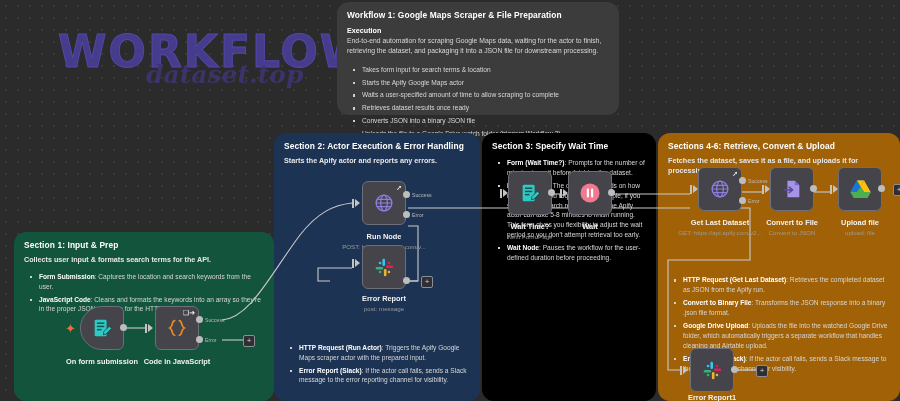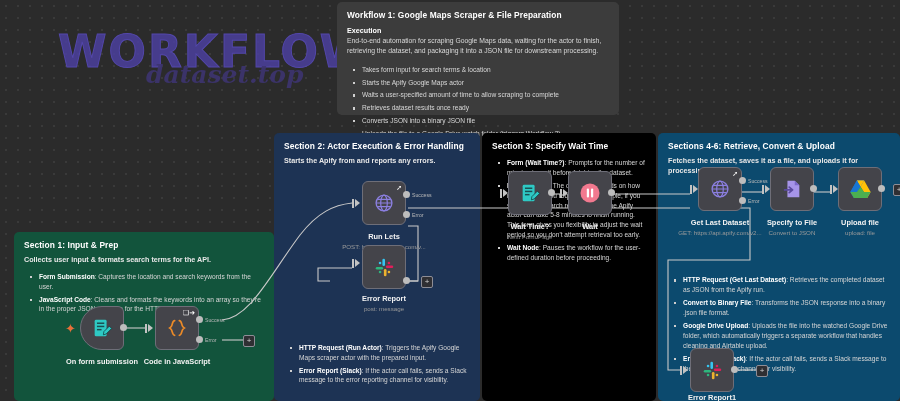--- a/index.html
+++ b/index.html
@@ -23,38 +23,38 @@
     -webkit-text-stroke:1px #5a4cc0;
   }
   .wm-sub{
     position:absolute;left:88px;top:48px;
     font-family:"DejaVu Serif", serif;
     font-size:25px;font-style:italic;font-weight:700;
     color:#3d3470;opacity:.9;
   }
 
   
-  .panel{position:absolute;border-radius:5px;box-sizing:border-box;}
+  .panel{position:absolute;border-radius:12px;box-sizing:border-box;}
   .panel .p-title{font-size:8.4px;font-weight:700;color:#ffffff;letter-spacing:.1px;}
   .panel .p-sub{font-size:7.2px;font-weight:700;color:#e7e7e7;margin-top:5px;line-height:1.35;}
   .panel ul{margin:7px 0 0 0;padding-left:10px;list-style:none;}
   .panel li{font-size:6.6px;line-height:1.5;color:#d6d6d6;margin-bottom:3px;position:relative;padding-left:5px;}
   .panel li::before{content:"";position:absolute;left:-4px;top:4px;width:2.2px;height:2.2px;background:#cfcfcf;}
   .panel li b{color:#ffffff;font-weight:700;}
 
   #note-top{left:337px;top:2px;width:282px;height:113px;background:#3c3c3c;padding:8px 10px;}
   #note-top .ov{font-size:7.2px;font-weight:700;color:#ffffff;margin-top:6px;}
   #note-top .ovtxt{font-size:6.8px;color:#d9d9d9;line-height:1.45;margin-top:1px;}
   #note-top ul{margin-top:9px;}
   #note-top li{font-size:6.6px;color:#d8d8d8;}
 
   #sec1{left:14px;top:232px;width:260px;height:169px;background:#12543c;padding:8px 10px;}
   #sec2{left:274px;top:133px;width:206px;height:268px;background:#1d3354;padding:8px 10px;}
   #sec3{left:482px;top:133px;width:174px;height:268px;background:#000000;padding:8px 10px;}
-  #sec46{left:658px;top:133px;width:242px;height:268px;background:#0c4a6e;padding:8px 10px;}
+  #sec46{left:658px;top:133px;width:242px;height:268px;background:#a16207;padding:8px 10px;}
 
   
   .node{position:absolute;width:44px;height:44px;border-radius:6px;
         background:#44444a;border:1.1px solid #6e6e78;box-sizing:border-box;
         display:flex;align-items:center;justify-content:center;}
   .node.trigger{border-top-left-radius:22px;border-bottom-left-radius:22px;}
   .node-label{position:absolute;font-size:7.4px;font-weight:700;color:#f2f2f2;text-align:center;white-space:nowrap;}
   .node-sub{position:absolute;font-size:6.2px;color:#9a9a9a;text-align:center;white-space:nowrap;}
   .dot{position:absolute;width:7px;height:7px;border-radius:50%;background:#bdbdbd;}
   .port-lbl{position:absolute;font-size:5.2px;color:#b9b9b9;white-space:nowrap;}
@@ -96,21 +96,21 @@
     <div class="p-title">Section 1: Input &amp; Prep</div>
     <div class="p-sub">Collects user input &amp; formats search terms for the API.</div>
     <ul>
       <li><b>Form Submission</b><span>: Captures the location and search keywords from the user.</span></li>
       <li><b>JavaScript Code</b><span>: Cleans and formats the keywords into an array so they're in the proper JSON structure for the HTTP request.</span></li>
     </ul>
   </div>
 
   <div class="panel" id="sec2">
     <div class="p-title">Section 2: Actor Execution &amp; Error Handling</div>
-    <div class="p-sub">Starts the Apify from and reports any errors.</div>
+    <div class="p-sub">Starts the Apify actor and reports any errors.</div>
     <ul style="margin-top:177px">
       <li><b>HTTP Request (Run Actor)</b><span>: Triggers the Apify Google Maps scraper actor with the prepared input.</span></li>
       <li><b>Error Report (Slack)</b><span>: If the actor call fails, sends a Slack message to the error reporting channel for visibility.</span></li>
     </ul>
   </div>
 
   <div class="panel" id="sec3">
     <div class="p-title">Section 3: Specify Wait Time</div>
     <ul>
       <li><b>Form (Wait Time?)</b><span>: Prompts for the number of minutes to wait before fetching the dataset.</span></li>
@@ -183,21 +183,21 @@
     <svg width="22" height="22" viewBox="0 0 24 24">
       <circle cx="12" cy="12" r="8.6" fill="none" stroke="#8b7fe0" stroke-width="1.5"></circle>
       <ellipse cx="12" cy="12" rx="3.6" ry="8.6" fill="none" stroke="#8b7fe0" stroke-width="1.3"></ellipse>
       <path d="M3.4 12 H20.6 M4.6 8 H19.4 M4.6 16 H19.4" stroke="#8b7fe0" stroke-width="1.2" fill="none"></path>
     </svg>
   </div>
   <div class="dot" style="left:403px;top:191px"></div>
   <div class="port-lbl" style="left:412px;top:192px">Success</div>
   <div class="dot" style="left:403px;top:211px"></div>
   <div class="port-lbl" style="left:412px;top:212px">Error</div>
-  <div class="node-label" style="left:342px;top:232px;width:84px">Run Lets</div>
+  <div class="node-label" style="left:342px;top:232px;width:84px">Run Node</div>
   <div class="node-sub" style="left:330px;top:243px;width:108px">POST: https://api.apify.com/v...</div>
 
   <div class="inbar" style="left:352px;top:259px"></div>
   <div class="arrow-in" style="left:355px;top:259px"></div>
   <div class="node" style="left:362px;top:245px">
     <svg width="21" height="21" viewBox="0 0 24 24">
       <rect x="9.6" y="2" width="3" height="8.4" rx="1.5" fill="#36C5F0"></rect>
       <rect x="2" y="11.3" width="8.4" height="3" rx="1.5" fill="#2EB67D"></rect>
       <rect x="11.3" y="13.6" width="3" height="8.4" rx="1.5" fill="#ECB22E"></rect>
       <rect x="13.6" y="9.6" width="8.4" height="3" rx="1.5" fill="#E01E5A"></rect>
@@ -259,21 +259,21 @@
   <div class="inbar" style="left:762px;top:185px"></div>
   <div class="arrow-in" style="left:765px;top:185px"></div>
   <div class="node" style="left:770px;top:167px">
     <svg width="22" height="22" viewBox="0 0 24 24">
       <path d="M7 3 H15 L20 8 V21 H7 Z" fill="#a694e8"></path>
       <path d="M15 3 V8 H20 Z" fill="#7b68c8"></path>
       <path d="M4 13 H12 M9 10 L12.6 13 L9 16" stroke="#5b4a9e" stroke-width="1.9" fill="none" stroke-linecap="round" stroke-linejoin="round"></path>
     </svg>
   </div>
   <div class="dot" style="left:810px;top:185px"></div>
-  <div class="node-label" style="left:750px;top:218px;width:84px">Specify to File</div>
+  <div class="node-label" style="left:750px;top:218px;width:84px">Convert to File</div>
   <div class="node-sub" style="left:750px;top:229px;width:84px">Convert to JSON</div>
 
   <div class="inbar" style="left:830px;top:185px"></div>
   <div class="arrow-in" style="left:833px;top:185px"></div>
   <div class="node" style="left:838px;top:167px">
     <svg width="23" height="21" viewBox="0 0 24 22">
       <path d="M8.2 1.5 L15.8 1.5 L22.6 13.6 L19 20 Z" fill="#FFC107"></path>
       <path d="M8.2 1.5 L1.4 13.6 L5 20 L15.8 1.5 Z" fill="#1976D2"></path>
       <path d="M1.4 13.6 L22.6 13.6 L19 20 L5 20 Z" fill="#4CAF50"></path>
       <path d="M8.2 1.5 L15.8 1.5 L12 8 Z" fill="#FFC107"></path>

